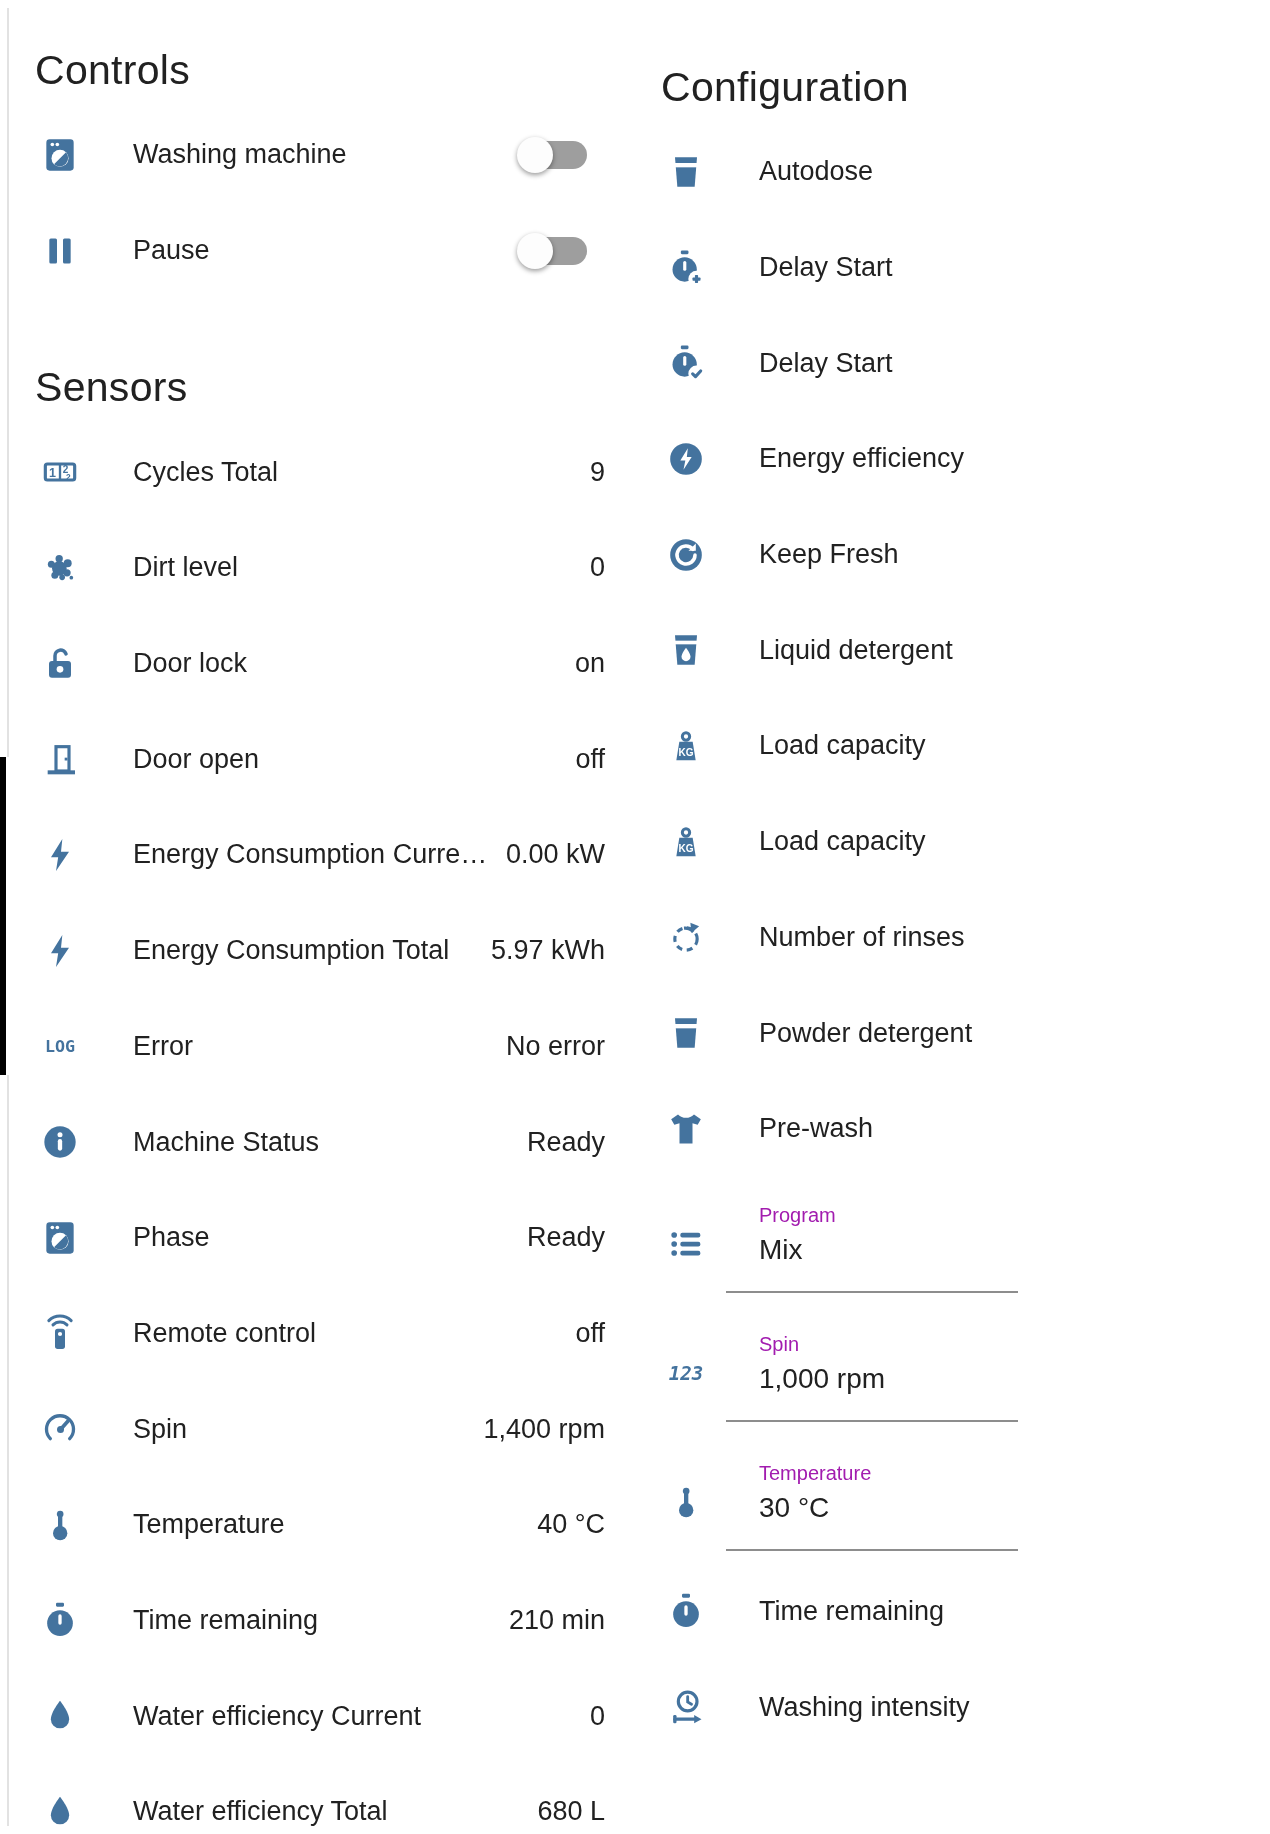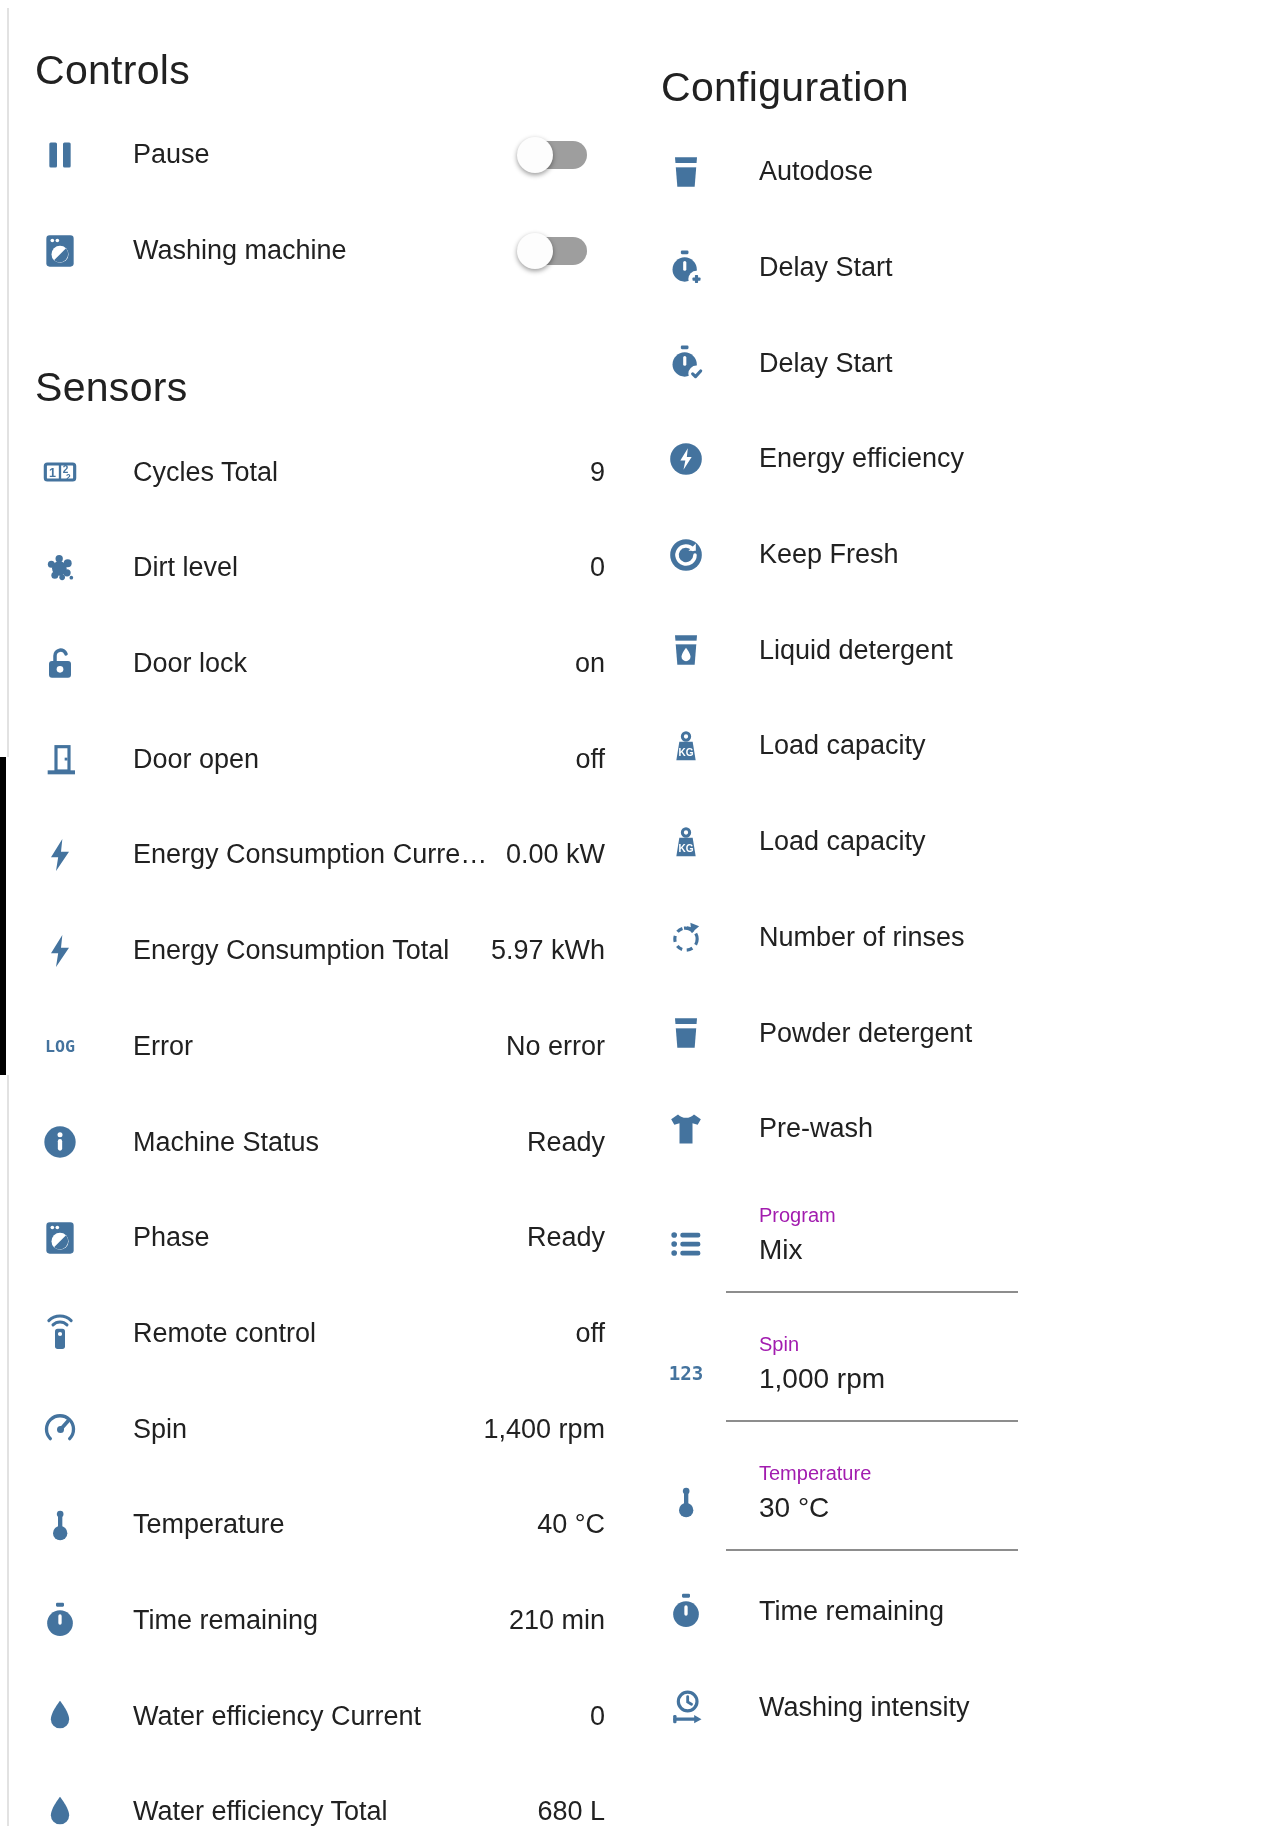--- a/index.html
+++ b/index.html
@@ -33,21 +33,21 @@
   .toggle.on .thumb{left:auto;right:-3px;background:#1da9ee;box-shadow:0 2px 5px rgba(0,0,0,.25);}
 
   
   .slider{position:relative;width:146px;height:26px;flex:none;margin:0 33px 0 10px;}
   .strack{position:absolute;left:0;right:0;top:11px;height:4px;background:#c7c7c7;border-radius:2px;}
   .sfill{position:absolute;left:0;top:10.5px;height:5px;background:#1da9ee;border-radius:2.5px;}
   .sthumb{position:absolute;top:1px;width:24px;height:24px;border-radius:50%;background:#1da9ee;}
 
   
   .sel{height:129px;position:relative;}
-  .sel .icon{position:absolute;left:32px;top:47px;margin:0;}
+  .sel .icon{position:absolute;left:32px;top:47px;margin:0;font-style:italic;}
   .selbody{margin-left:125px;padding-top:27px;}
   .slabel{font-size:20px;color:#a21caf;}
   .sval{font-size:28px;margin-top:7px;color:#212121;}
   .arrow{position:absolute;right:44px;top:66px;width:0;height:0;
          border-left:10px solid transparent;border-right:10px solid transparent;border-top:12px solid #757575;}
   .underline{position:absolute;left:92px;right:0;bottom:13px;height:2px;background:#8d8d8d;}
 </style>
 </head>
 <body>
 
@@ -55,40 +55,40 @@
   <div class="edge-line top"></div>
   <div class="edge-black"></div>
   <div class="edge-line bottom"></div>
 
   <div class="col col-left">
     <div class="section-title">Controls</div>
 
     <div class="row">
       <span class="icon">
           <svg viewBox="0 0 24 24">
-            <rect x="5.6" y="4.5" width="4.6" height="15" rx="0.9" fill="#44739e"></rect>
-            <rect x="13.8" y="4.5" width="4.6" height="15" rx="0.9" fill="#44739e"></rect>
-          </svg>
-        </span>
-      <span class="label">Pause</span>
-      <span class="toggle">
-          <span class="thumb"></span>
-        </span>
-    </div>
-    <div class="row">
-      <span class="icon">
-          <svg viewBox="0 0 24 24">
             <rect x="3.8" y="2.6" width="16.4" height="18.8" rx="2" fill="#44739e"></rect>
             <circle cx="7.4" cy="5.7" r="1.1" fill="#fff"></circle>
             <circle cx="10.4" cy="5.7" r="1.1" fill="#fff"></circle>
             <circle cx="12" cy="14" r="5.1" fill="#fff"></circle>
             <path d="M8.4 17.6 A5.1 5.1 0 0 0 15.6 10.4 Z" fill="#44739e"></path>
           </svg>
         </span>
       <span class="label">Washing machine</span>
+      <span class="toggle">
+          <span class="thumb"></span>
+        </span>
+    </div>
+    <div class="row">
+      <span class="icon">
+          <svg viewBox="0 0 24 24">
+            <rect x="5.6" y="4.5" width="4.6" height="15" rx="0.9" fill="#44739e"></rect>
+            <rect x="13.8" y="4.5" width="4.6" height="15" rx="0.9" fill="#44739e"></rect>
+          </svg>
+        </span>
+      <span class="label">Pause</span>
       <span class="toggle">
           <span class="thumb"></span>
         </span>
     </div>
 
     <div class="section-title tall">Sensors</div>
 
     <div class="row">
       <span class="icon">
           <svg viewBox="0 0 24 24">

